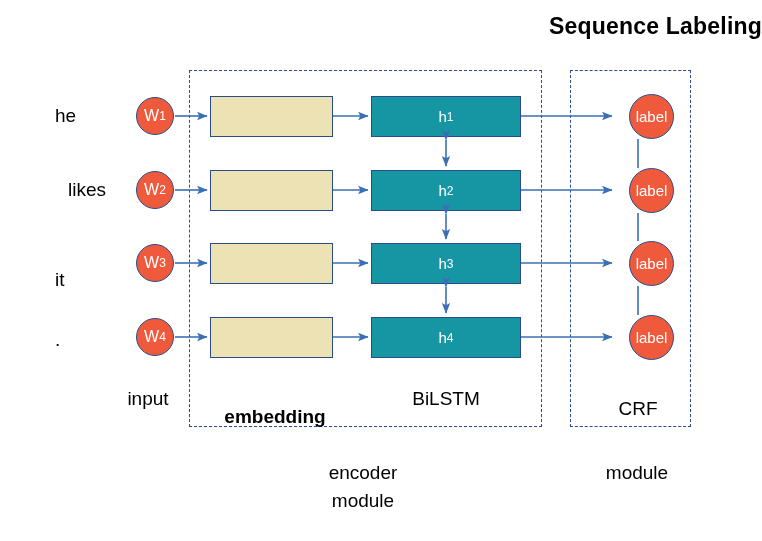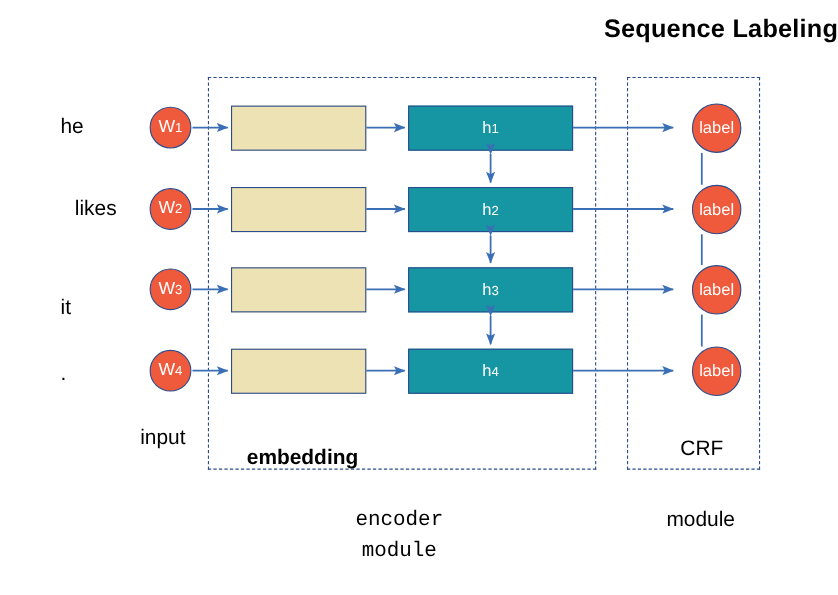--- a/index.html
+++ b/index.html
@@ -207,23 +207,24 @@
       <line x1="446" y1="287" x2="446" y2="313" marker-start="url(#ah)" marker-end="url(#ah)"></line>
 
       <line x1="638" y1="139" x2="638" y2="168"></line>
       <line x1="638" y1="213" x2="638" y2="241"></line>
       <line x1="638" y1="286" x2="638" y2="315"></line>
     </g>
   </svg>
 
   <div class="col-caption" style="left:108px; top:389px; width:80px;">input</div>
   <div class="col-caption" style="left:200px; top:407px; width:150px;font-weight:bold;">embedding</div>
+  <div class="col-caption" style="left:386px; top:389px; width:120px;">BiLSTM</div>
   <div class="col-caption" style="left:588px; top:399px; width:100px;">CRF</div>
 
-  <div class="module-caption" style="left:273px; top:459px; width:180px;font-family:Liberation Mono, monospace;">
+  <div class="module-caption" style="left:273px; top:459px; width:180px;">
     <div>encoder</div>
     <div>module</div>
   </div>
   <div class="module-caption" style="left:547px; top:459px; width:180px;">
     <div>module</div>
   </div>
 
 </div>
 
 </body></html>

